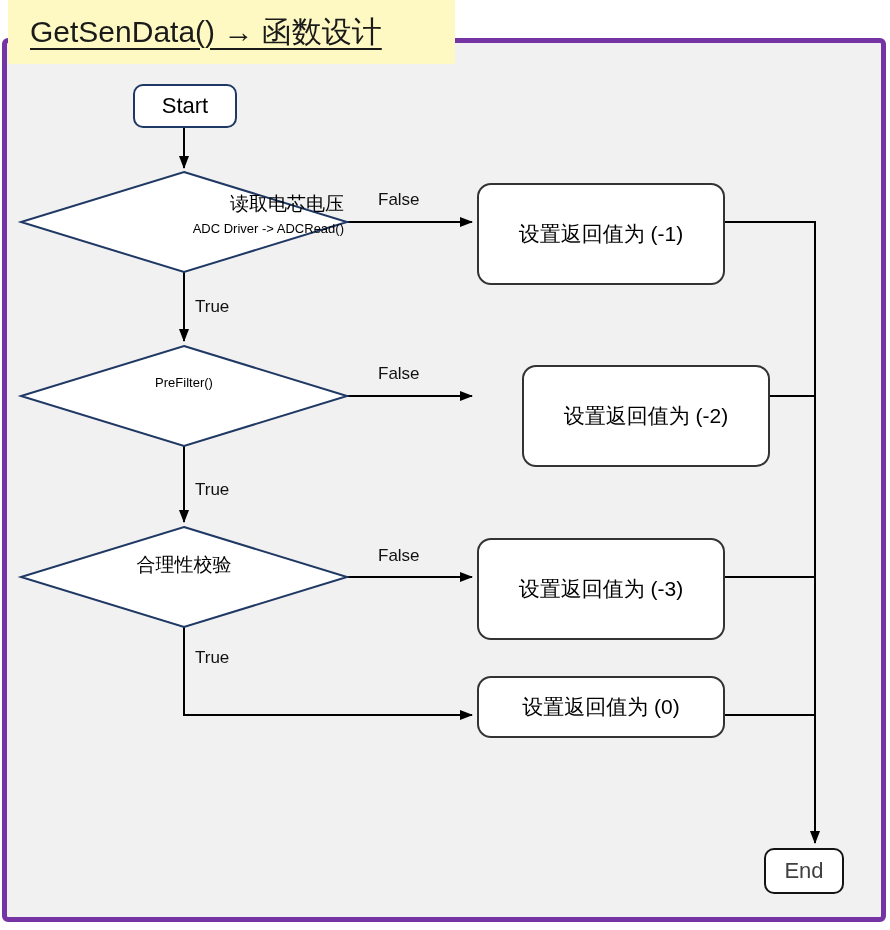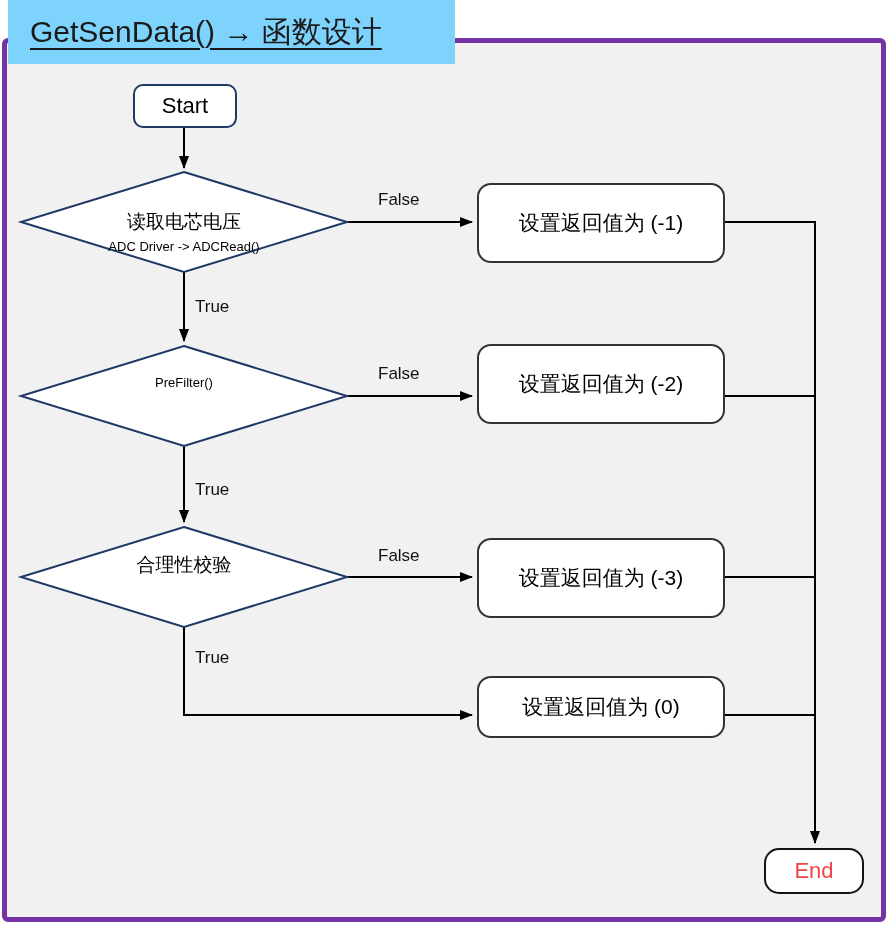--- a/index.html
+++ b/index.html
@@ -11,54 +11,54 @@
   }
   
   .frame{
     position:absolute;left:2px;top:38px;width:884px;height:884px;
     box-sizing:border-box;border:5px solid #7434A4;border-radius:6px;
     background:#F1F1F2;z-index:0;
   }
   
   .title-plate{
     position:absolute;left:8px;top:0;width:447px;height:64px;
-    background:#7dd3fc;z-index:3;display:flex;align-items:center;
+    background:#fef9c3;z-index:3;display:flex;align-items:center;
   }
   .title{
     margin-left:22px;font-size:30px;color:#1a1a1a;white-space:nowrap;
     text-decoration:underline;text-decoration-thickness:2px;text-underline-offset:6px;
   }
   
   svg.layer{position:absolute;left:0;top:0;z-index:1;}
   
   .node{
     position:absolute;background:#ffffff;box-sizing:border-box;z-index:2;
     display:flex;align-items:center;justify-content:center;text-align:center;
   }
   .start{
     left:133px;top:84px;width:104px;height:44px;
     border:2.5px solid #1F3864;border-radius:10px;font-size:22px;color:#000;
   }
   .end{
-    left:764px;top:848px;width:100px;height:46px;
-    border:2.5px solid #141414;border-radius:15px;font-size:22px;color:#ef4444;
+    left:764px;top:848px;width:80px;height:46px;
+    border:2.5px solid #141414;border-radius:10px;font-size:22px;color:#404040;
   }
   .result{
-    left:477px;width:248px;height:80px;
+    left:477px;width:248px;height:102px;
     border:2.5px solid #333333;border-radius:14px;font-size:21px;color:#000;
   }
   .result-1{top:183px;}
-  .result-2{top:344px;}
+  .result-2{top:365px;margin-left:45px;}
   .result-3{top:538px;}
   .result-4{top:676px;height:62px;}
   
   .dtext{
     position:absolute;left:24px;width:320px;text-align:center;z-index:2;color:#000;
   }
-  .dtext-1{top:209px;}
+  .dtext-1{top:191px;text-align:right;}
   .dtext-2{top:371px;}
   .dtext-3{top:552px;}
   .dtext .l1{font-size:19px;line-height:26px;}
   .dtext .l2{font-size:13px;line-height:24px;}
   
   .elabel{position:absolute;font-size:17px;color:#111;z-index:2;}
   .false-1{left:378px;top:190px;}
   .false-2{left:378px;top:364px;}
   .false-3{left:378px;top:546px;}
   .true-1{left:195px;top:297px;}

